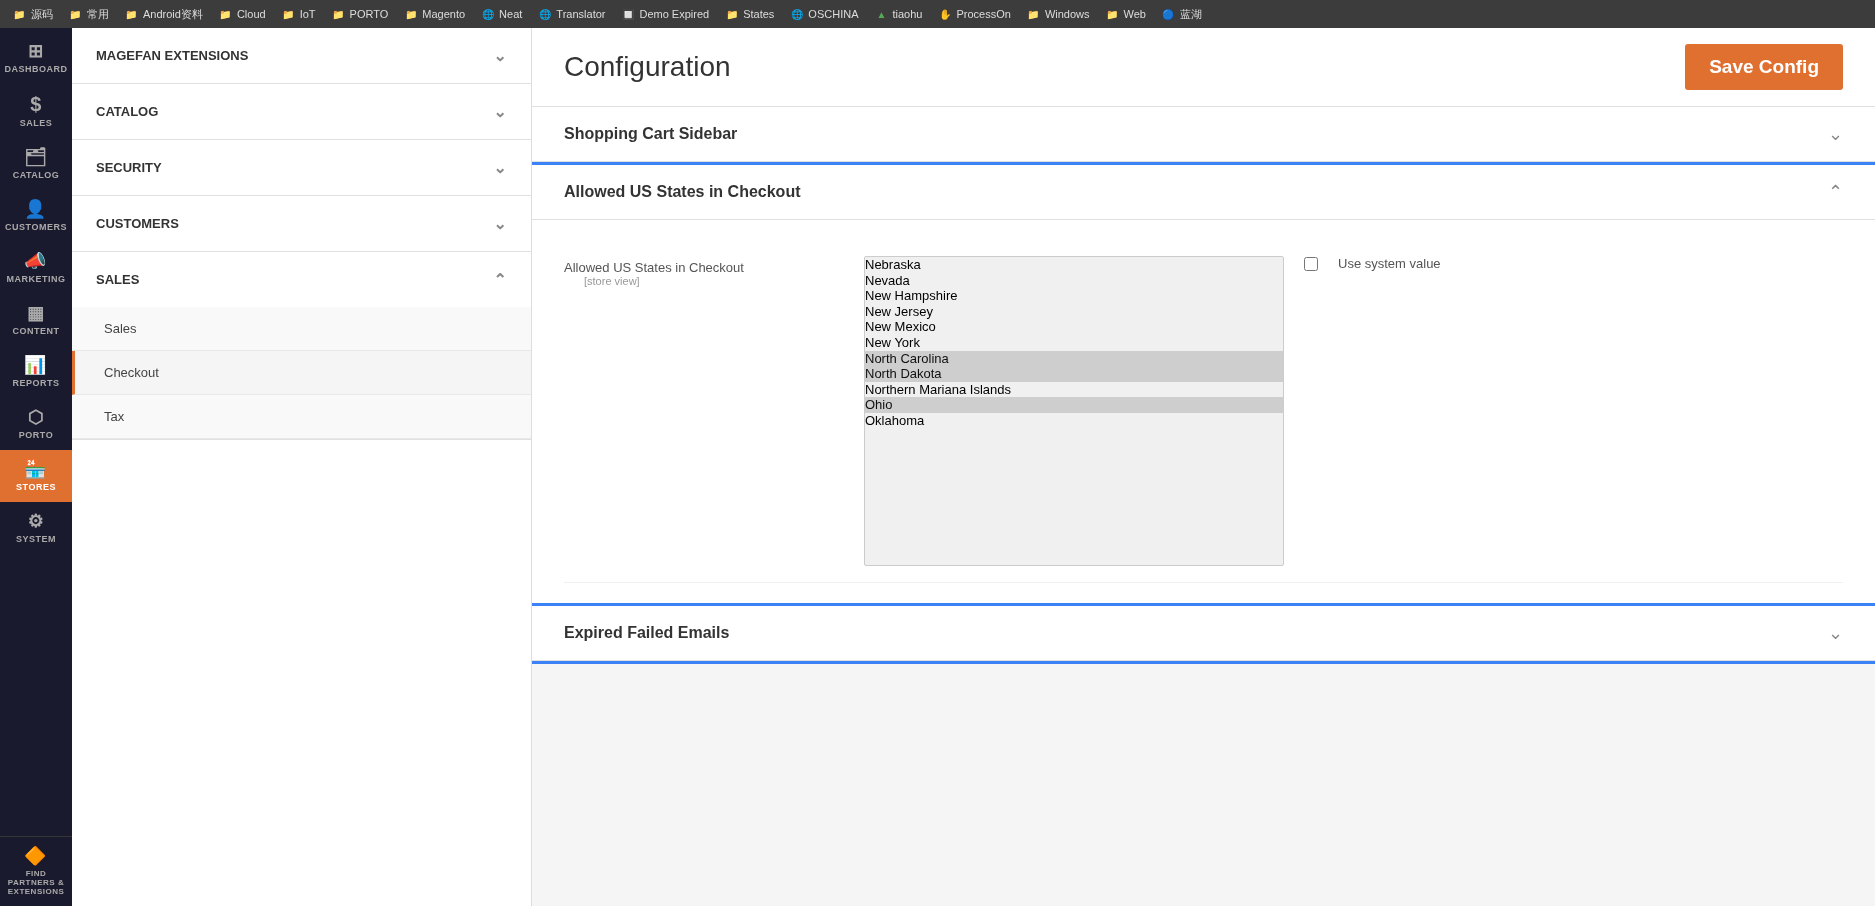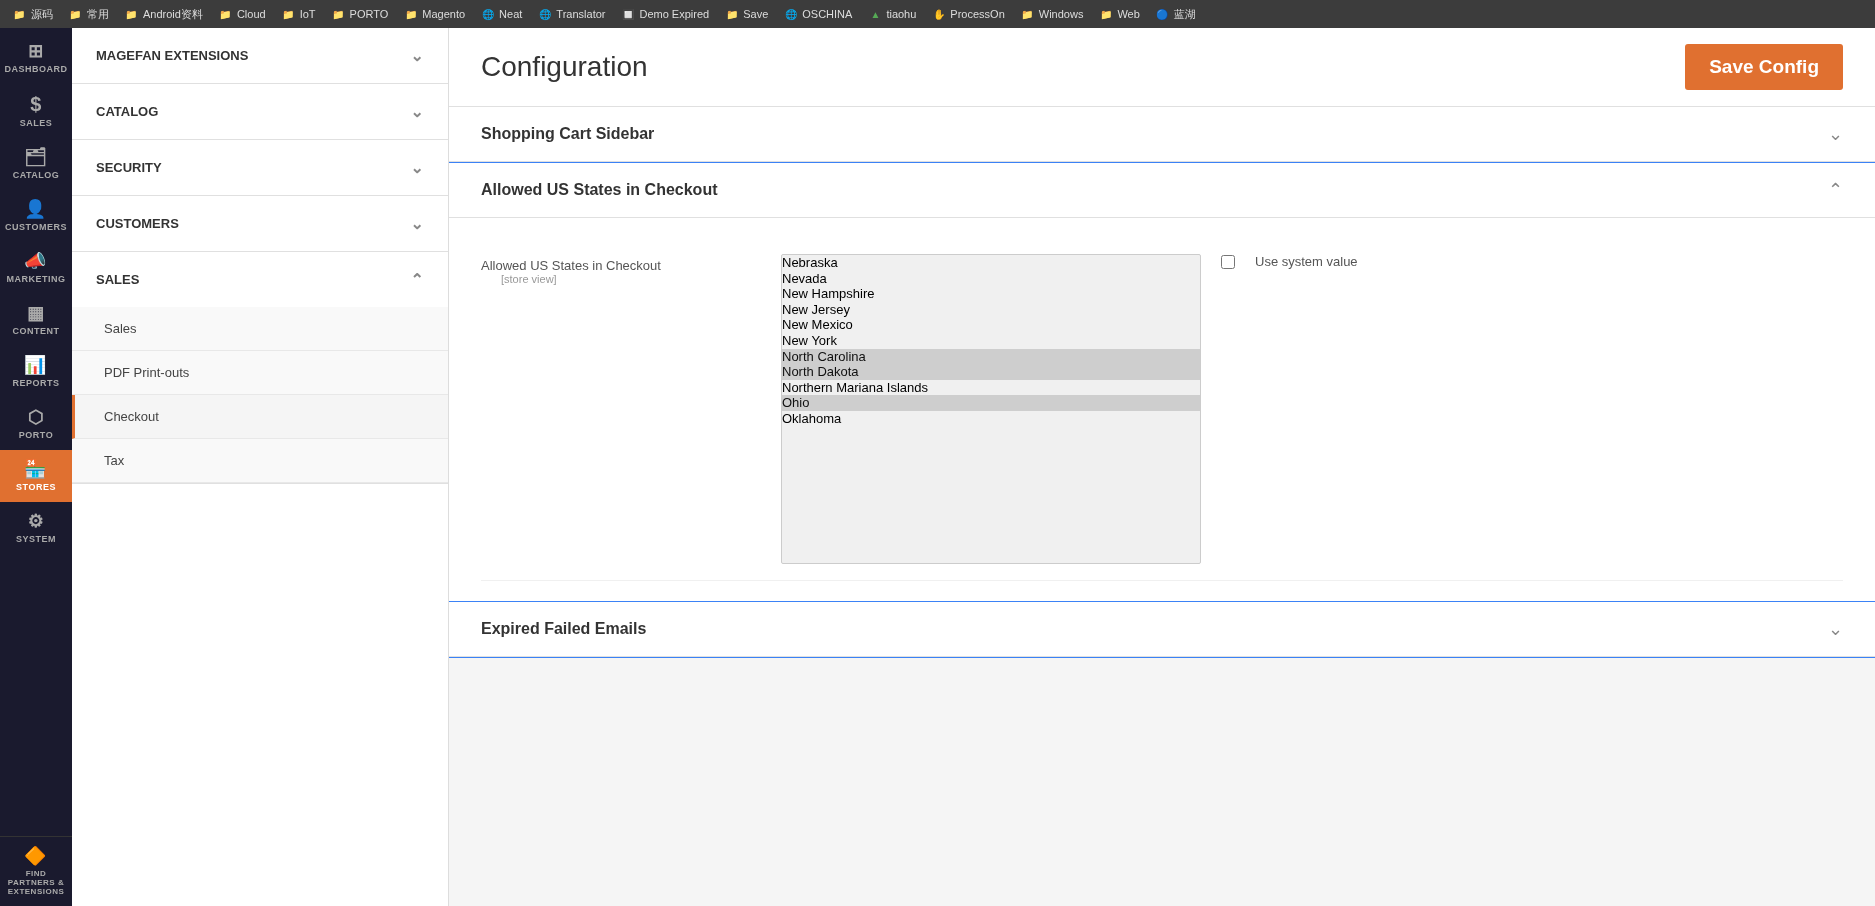--- a/index.html
+++ b/index.html
@@ -88,21 +88,21 @@
 
     
     .main-area {
       display: flex;
       flex: 1;
       overflow: hidden;
     }
 
     
     .config-left {
-      width: 377px;
+      width: 460px;
       background: #fff;
       border-right: 1px solid #ddd;
       display: flex;
       flex-direction: column;
       overflow-y: auto;
       flex-shrink: 0;
     }
 
     
     .accordion-section {
@@ -178,21 +178,21 @@
 
     
     .config-content {
       flex: 1;
       overflow-y: auto;
       padding: 0;
     }
 
     
     .content-section {
-      border-bottom: 1px solid #3b82f6;
+      border-bottom: 3px solid #3b82f6;
       background: #fff;
     }
     .section-header {
       display: flex;
       align-items: center;
       justify-content: space-between;
       padding: 16px 32px;
       cursor: pointer;
       border-bottom: 1px solid #e0e0e0;
     }
@@ -304,21 +304,21 @@
   <div class="bookmark-item">
     <span class="bookmark-icon bm-globe">🌐</span>
     <span>Translator</span>
   </div>
   <div class="bookmark-item">
     <span class="bookmark-icon">🔲</span>
     <span>Demo Expired</span>
   </div>
   <div class="bookmark-item">
     <span class="bookmark-icon bm-yellow">📁</span>
-    <span>Save</span>
+    <span>States</span>
   </div>
   <div class="bookmark-item">
     <span class="bookmark-icon bm-globe">🌐</span>
     <span>OSCHINA</span>
   </div>
   <div class="bookmark-item">
     <span class="bookmark-icon bm-green">▲</span>
     <span>tiaohu</span>
   </div>
   <div class="bookmark-item">
@@ -421,23 +421,20 @@
       </div>
 
       <div class="accordion-section">
         <div class="accordion-header">
           <span>SALES</span>
           <span class="accordion-chevron">⌃</span>
         </div>
         <div class="accordion-content">
           <div class="accordion-sub-item">
             <span>Sales</span>
-          </div>
-          <div class="accordion-sub-item">
-            <span>PDF Print-outs</span>
           </div>
           <div class="accordion-sub-item active-item">
             <span>Checkout</span>
           </div>
           <div class="accordion-sub-item">
             <span>Tax</span>
           </div>
         </div>
       </div>
 

